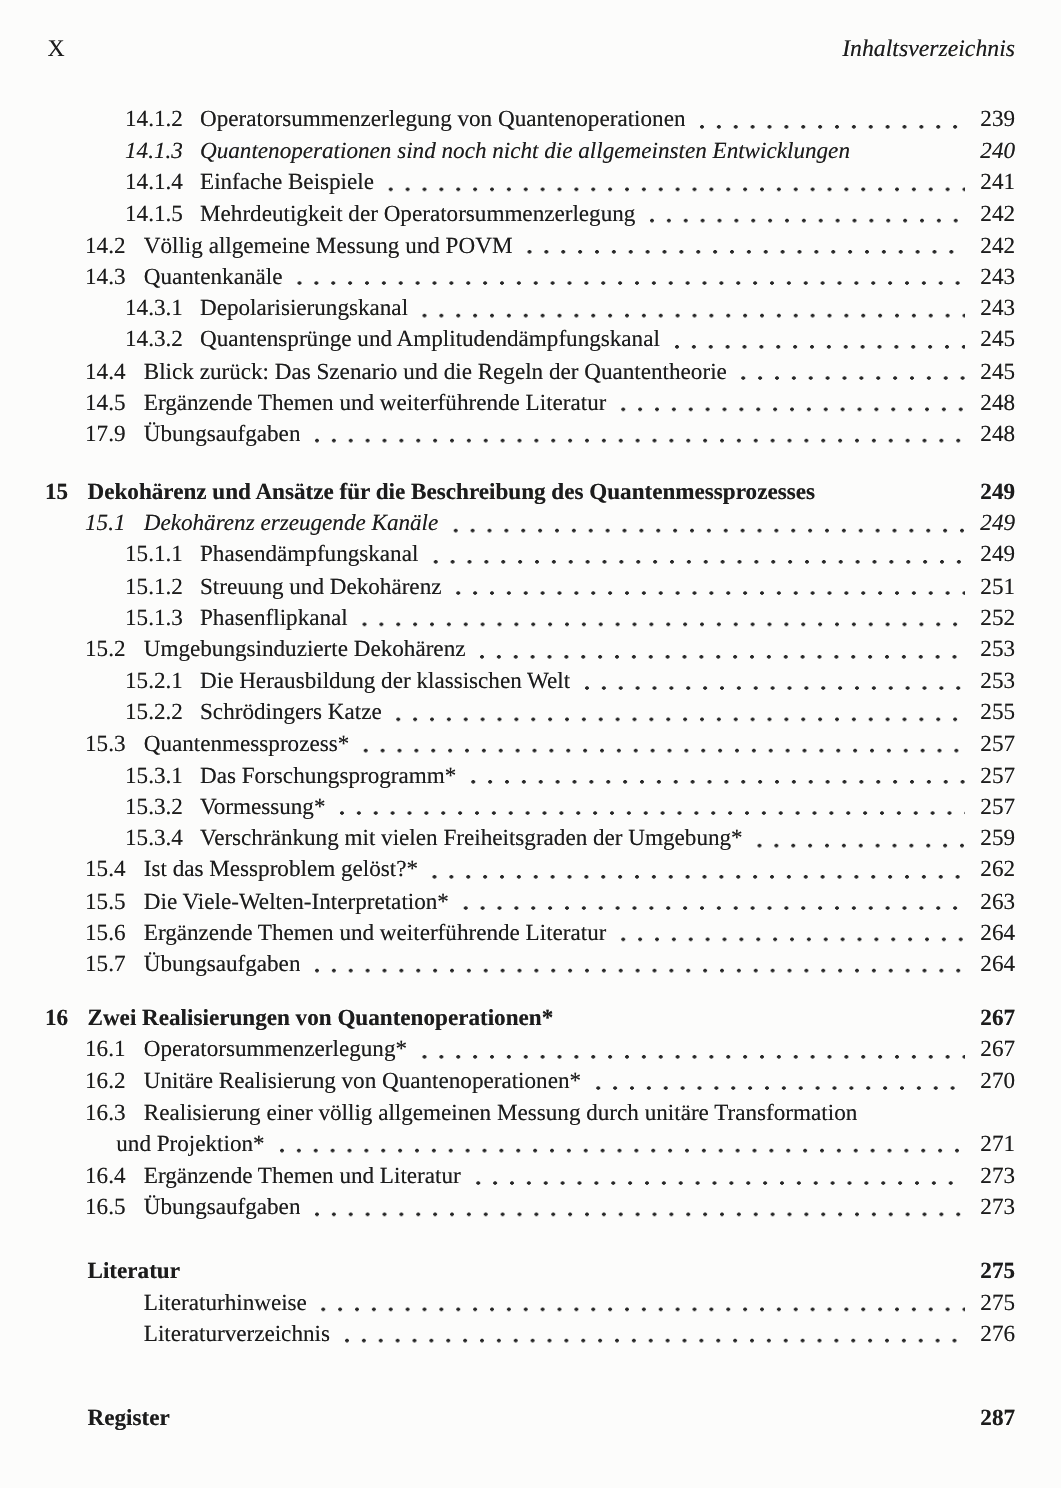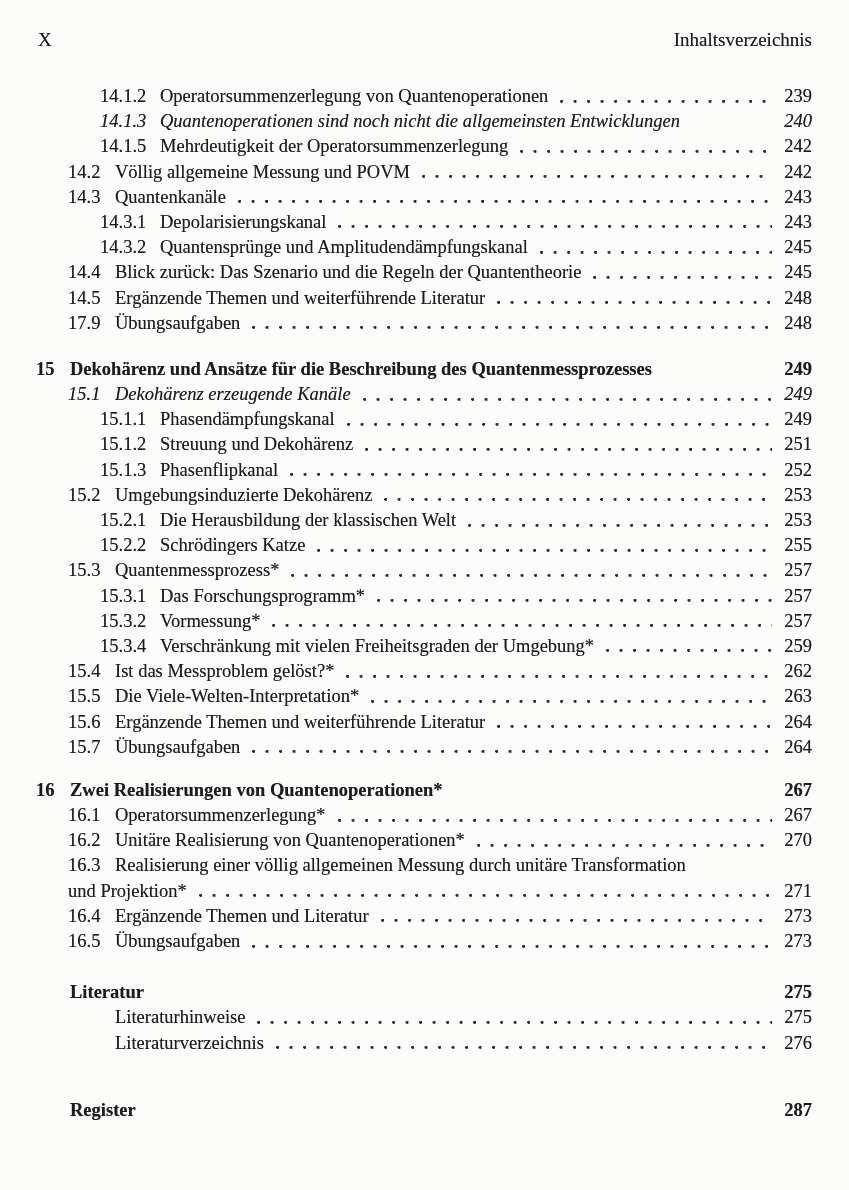--- a/index.html
+++ b/index.html
@@ -13,21 +13,21 @@
     text-shadow: 0 0 0.4px rgba(20,20,20,0.55);
   }
   .page { width: 849px; height: 1190px; position: relative; }
 
   .running-head {
     display: flex; justify-content: space-between; align-items: baseline;
     padding: 28px 37px 0 38px;
     line-height: 24px;
   }
   .running-head .folio { font-size: 19px; letter-spacing: 0.5px; }
-  .running-head .head-title { font-size: 19px; }
+  .running-head .head-title { font-style: italic; font-size: 19px; }
 
   .toc { margin-top: 32px; padding-right: 37px; }
   .block { margin: 0; }
   .block.gap-15 { margin-top: 21px; }
   .block.gap-16 { margin-top: 18px; }
   .block.gap-lit { margin-top: 26px; }
   .block.gap-reg { margin-top: 42px; }
 
   .row {
     display: flex;
@@ -36,21 +36,21 @@
   }
   .row.italic { font-style: italic; }
   .row.bold { font-weight: 700; }
 
   .lvl-chapter { margin-left: 36px; }
   .lvl-chapter .num { width: 34px; }
   .lvl-section { margin-left: 68px; }
   .lvl-section .num { width: 47px; }
   .lvl-subsection { margin-left: 100px; }
   .lvl-subsection .num { width: 60px; }
-  .lvl-continuation { margin-left: 68px; }
+  .lvl-continuation { margin-left: 93px; }
 
   .num { display: inline-block; flex: 0 0 auto; }
   .title { flex: 0 1 auto; overflow: hidden; }
 
   .leader {
     flex: 1 1 0;
     height: 25.2px;
     margin: 0 6px 0 9px;
     background-image: radial-gradient(circle at 1.6px 1.6px, #262626 1.35px, rgba(0,0,0,0) 1.75px);
     background-size: 13.5px 3.4px;
@@ -84,20 +84,26 @@
       <span class="leader"></span>
       <span class="page-num">239</span>
     </div>
         <div class="row lvl-subsection italic">
       <span class="num">14.1.3</span>
       <span class="title">Quantenoperationen sind noch nicht die allgemeinsten Entwicklungen</span>
       <span class="leader nodots"></span>
       <span class="page-num">240</span>
     </div>
         <div class="row lvl-subsection">
+      <span class="num">14.1.4</span>
+      <span class="title">Einfache Beispiele</span>
+      <span class="leader"></span>
+      <span class="page-num">241</span>
+    </div>
+        <div class="row lvl-subsection">
       <span class="num">14.1.5</span>
       <span class="title">Mehrdeutigkeit der Operatorsummenzerlegung</span>
       <span class="leader"></span>
       <span class="page-num">242</span>
     </div>
         <div class="row lvl-section">
       <span class="num">14.2</span>
       <span class="title">Völlig allgemeine Messung und POVM</span>
       <span class="leader"></span>
       <span class="page-num">242</span>

